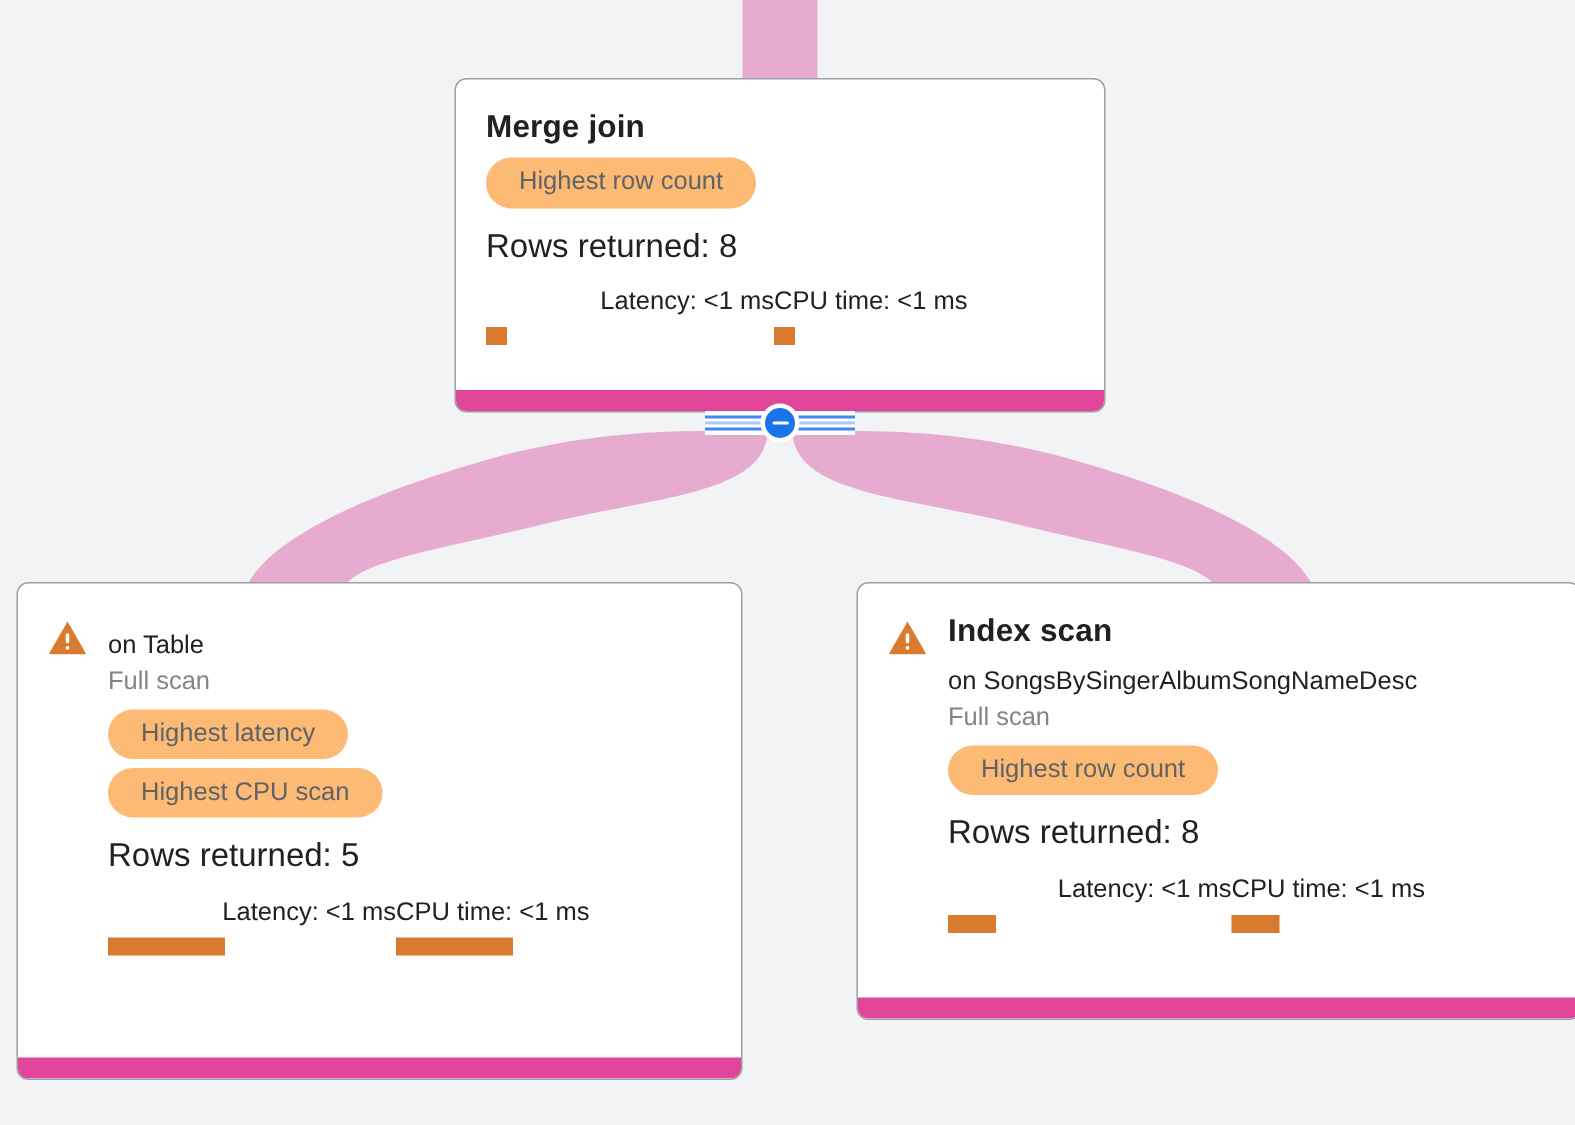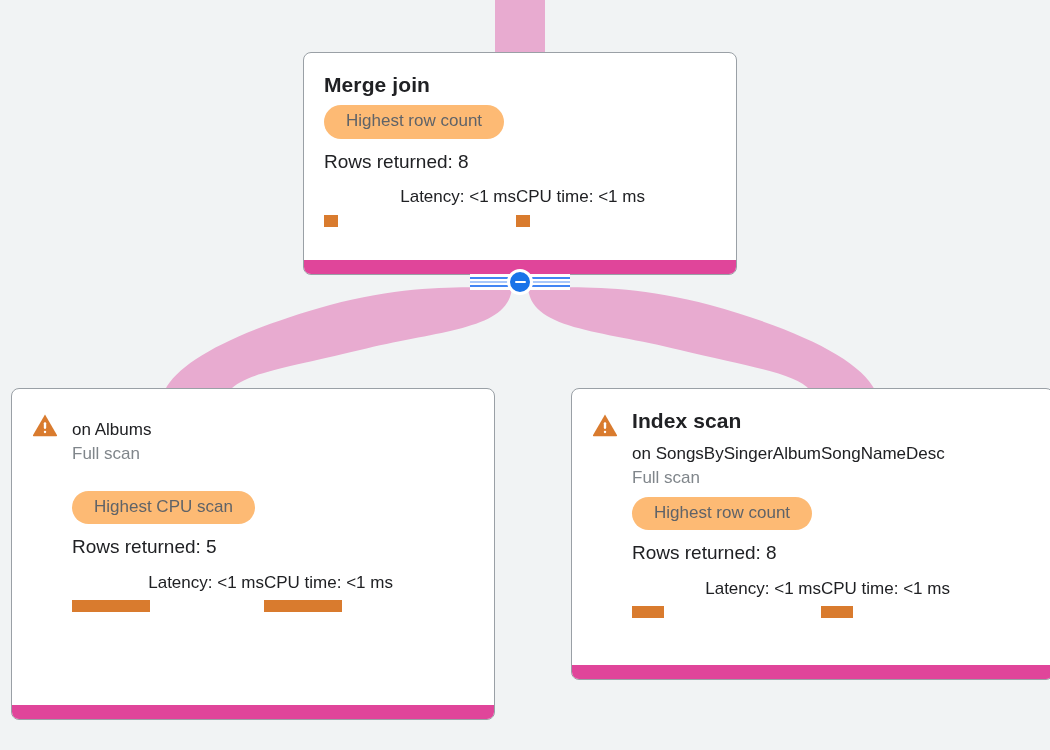--- a/index.html
+++ b/index.html
@@ -100,21 +100,21 @@
     background: #fdba74;
     color: #5f6368;
     font-size: 17px;
     border-radius: 20px;
     padding: 6px 22px 7px 22px;
     line-height: 1.2;
     margin-bottom: 6px;
   }
 
   .rows-returned {
-    font-size: 19px;
+    font-size: 22px;
     color: #202124;
     margin-top: 5px;
     line-height: 1.25;
   }
 
   .metrics-row {
     display: flex;
     margin-top: 14px;
   }
 
@@ -253,24 +253,24 @@
 
   <div class="node-card" style="left:11px; top:388px; width:484px; height:332px;">
     <div class="node-body">
       <div class="node-header">
         <svg class="warn-icon" viewBox="0 0 24 22" xmlns="http://www.w3.org/2000/svg">
           <path d="M12 1.2 L23 20.2 Q23.6 21.3 22.3 21.3 L1.7 21.3 Q0.4 21.3 1 20.2 Z" fill="#d97b2e"></path>
           <rect x="10.9" y="8.4" width="2.2" height="6.2" rx="1" fill="#ffffff"></rect>
           <rect x="10.9" y="16.2" width="2.2" height="2.3" rx="1" fill="#ffffff"></rect>
         </svg>
         <div class="node-content">
-          <div class="node-subtitle">on Albums</div>
+          <div class="node-subtitle">on Table</div>
           <div class="node-scantype">Full scan</div>
           <div class="chip-row">
-            <br>
+            <span class="chip">Highest latency</span><br>
             <span class="chip">Highest CPU scan</span>
           </div>
           <div class="rows-returned">Rows returned: 5</div>
           <div class="metrics-row">
             <div style="width:192px;">
               <div class="metric-label">Latency: &lt;1 ms</div>
               <div class="metric-bar" style="width:78px;"></div>
             </div>
             <div>
               <div class="metric-label">CPU time: &lt;1 ms</div>

